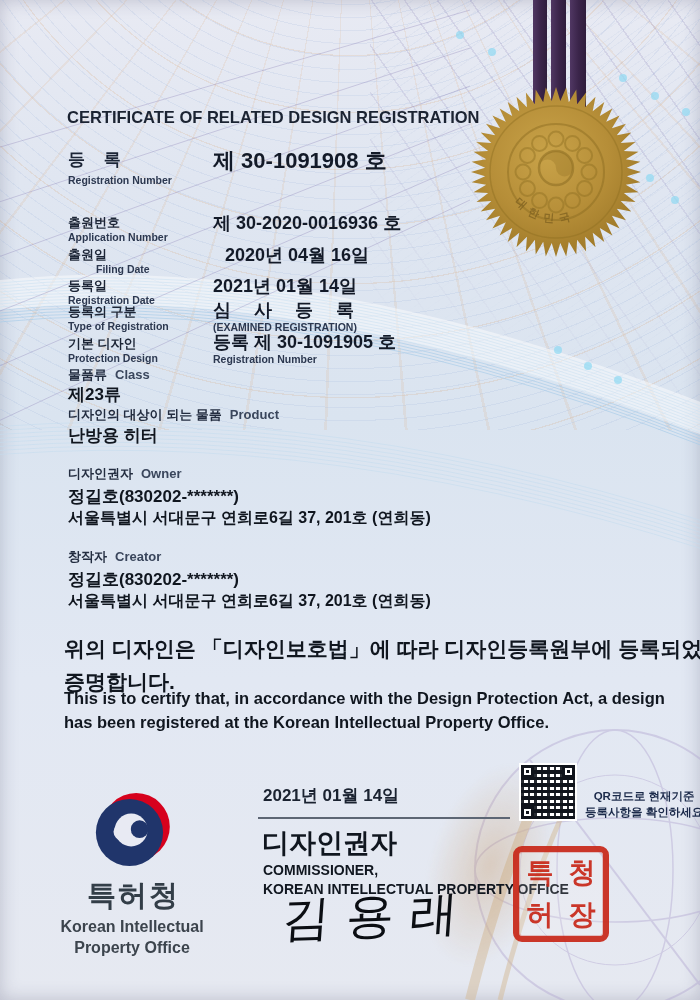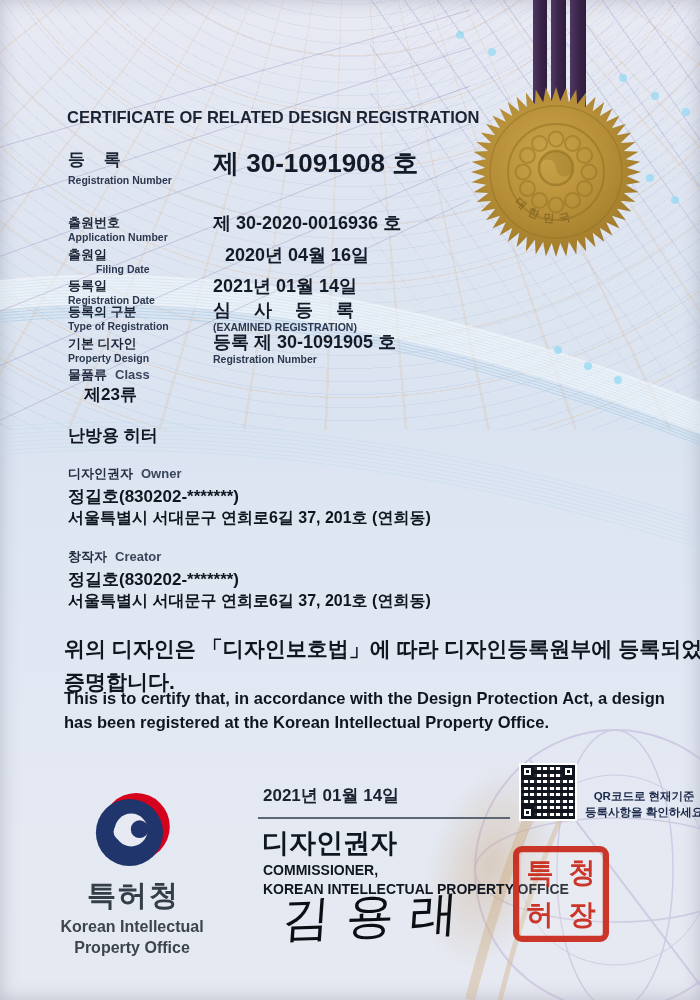--- a/index.html
+++ b/index.html
@@ -45,21 +45,21 @@
   .finder::after{content:"";position:absolute;left:2px;top:2px;width:3px;height:3px;background:#10141c;}
   .finder.tl{left:0;top:0;} .finder.tr{right:0;top:0;} .finder.bl{left:0;bottom:0;}
   
   .t{position:absolute;color:#151d2c;white-space:nowrap;}
   .title-kr{left:64px;top:56px;font-size:40px;font-weight:800;letter-spacing:3px;color:#141b28;}
   .title-en{left:67px;top:108px;font-size:16.5px;font-weight:700;color:#1b2332;}
   .lab{font-size:13px;font-weight:700;color:#1c2536;}
   .lab-en{font-size:10.5px;font-weight:700;color:#2c3850;}
   .val{font-size:18px;font-weight:700;color:#131a28;}
   .big-lab{font-size:17px;font-weight:800;letter-spacing:7px;}
-  .big-val{font-size:26px;font-weight:800;}
+  .big-val{font-size:22px;font-weight:800;}
   .sec-lab{font-size:13px;font-weight:600;color:#232d40;}
   .sec-lab .en{font-size:13px;color:#3a465c;margin-left:8px;font-weight:600;}
   .sec-val{font-size:17px;font-weight:700;color:#10161f;}
   .stmt-kr{left:64px;top:632px;font-size:21px;font-weight:700;line-height:33px;color:#10161f;}
   .stmt-en{left:64px;top:686px;font-size:16.5px;font-weight:700;line-height:24px;color:#10161f;}
   .foot-date{left:263px;top:784px;font-size:17px;font-weight:600;color:#1a2230;}
   .rule{position:absolute;left:258px;top:817px;width:252px;height:1.5px;background:#5d6674;}
   .foot-title{left:262px;top:825px;font-size:27px;font-weight:800;color:#10161f;}
   .foot-en1{left:263px;top:862px;font-size:14px;font-weight:800;color:#10161f;}
   .foot-en2{left:263px;top:881px;font-size:14px;font-weight:800;color:#10161f;}
@@ -185,28 +185,31 @@
   <div class="t lab" style="left:68px;top:277px;">등록일</div>
   <div class="t lab-en" style="left:68px;top:294px;">Registration Date</div>
   <div class="t val" style="left:213px;top:274px;">2021년 01월 14일</div>
 
   <div class="t lab" style="left:68px;top:303px;">등록의 구분</div>
   <div class="t lab-en" style="left:68px;top:320px;">Type of Registration</div>
   <div class="t val" style="left:213px;top:298px;letter-spacing:9px;">심 사 등 록</div>
   <div class="t lab-en" style="left:213px;top:321px;">(EXAMINED REGISTRATION)</div>
 
   <div class="t lab" style="left:68px;top:335px;">기본 디자인</div>
-  <div class="t lab-en" style="left:68px;top:352px;">Property Design</div>
+  <div class="t lab-en" style="left:68px;top:352px;">Protection Design</div>
   <div class="t val" style="left:213px;top:330px;">등록 제 30-1091905 호</div>
   <div class="t lab-en" style="left:213px;top:353px;">Registration Number</div>
 
   <div class="t sec-lab" style="left:68px;top:366px;">
     <span>물품류</span><span class="en">Class</span>
   </div>
-  <div class="t sec-val" style="left:84px;top:383px;">제23류</div>
+  <div class="t sec-val" style="left:68px;top:383px;">제23류</div>
+  <div class="t sec-lab" style="left:68px;top:406px;">
+    <span>디자인의 대상이 되는 물품</span><span class="en">Product</span>
+  </div>
   <div class="t sec-val" style="left:68px;top:424px;">난방용 히터</div>
 
   <div class="t sec-lab" style="left:68px;top:465px;">
     <span>디자인권자</span><span class="en">Owner</span>
   </div>
   <div class="t sec-val" style="left:68px;top:485px;">정길호(830202-*******)</div>
   <div class="t sec-val" style="left:68px;top:508px;font-size:16px;">서울특별시 서대문구 연희로6길 37, 201호 (연희동)</div>
 
   <div class="t sec-lab" style="left:68px;top:548px;">
     <span>창작자</span><span class="en">Creator</span>

